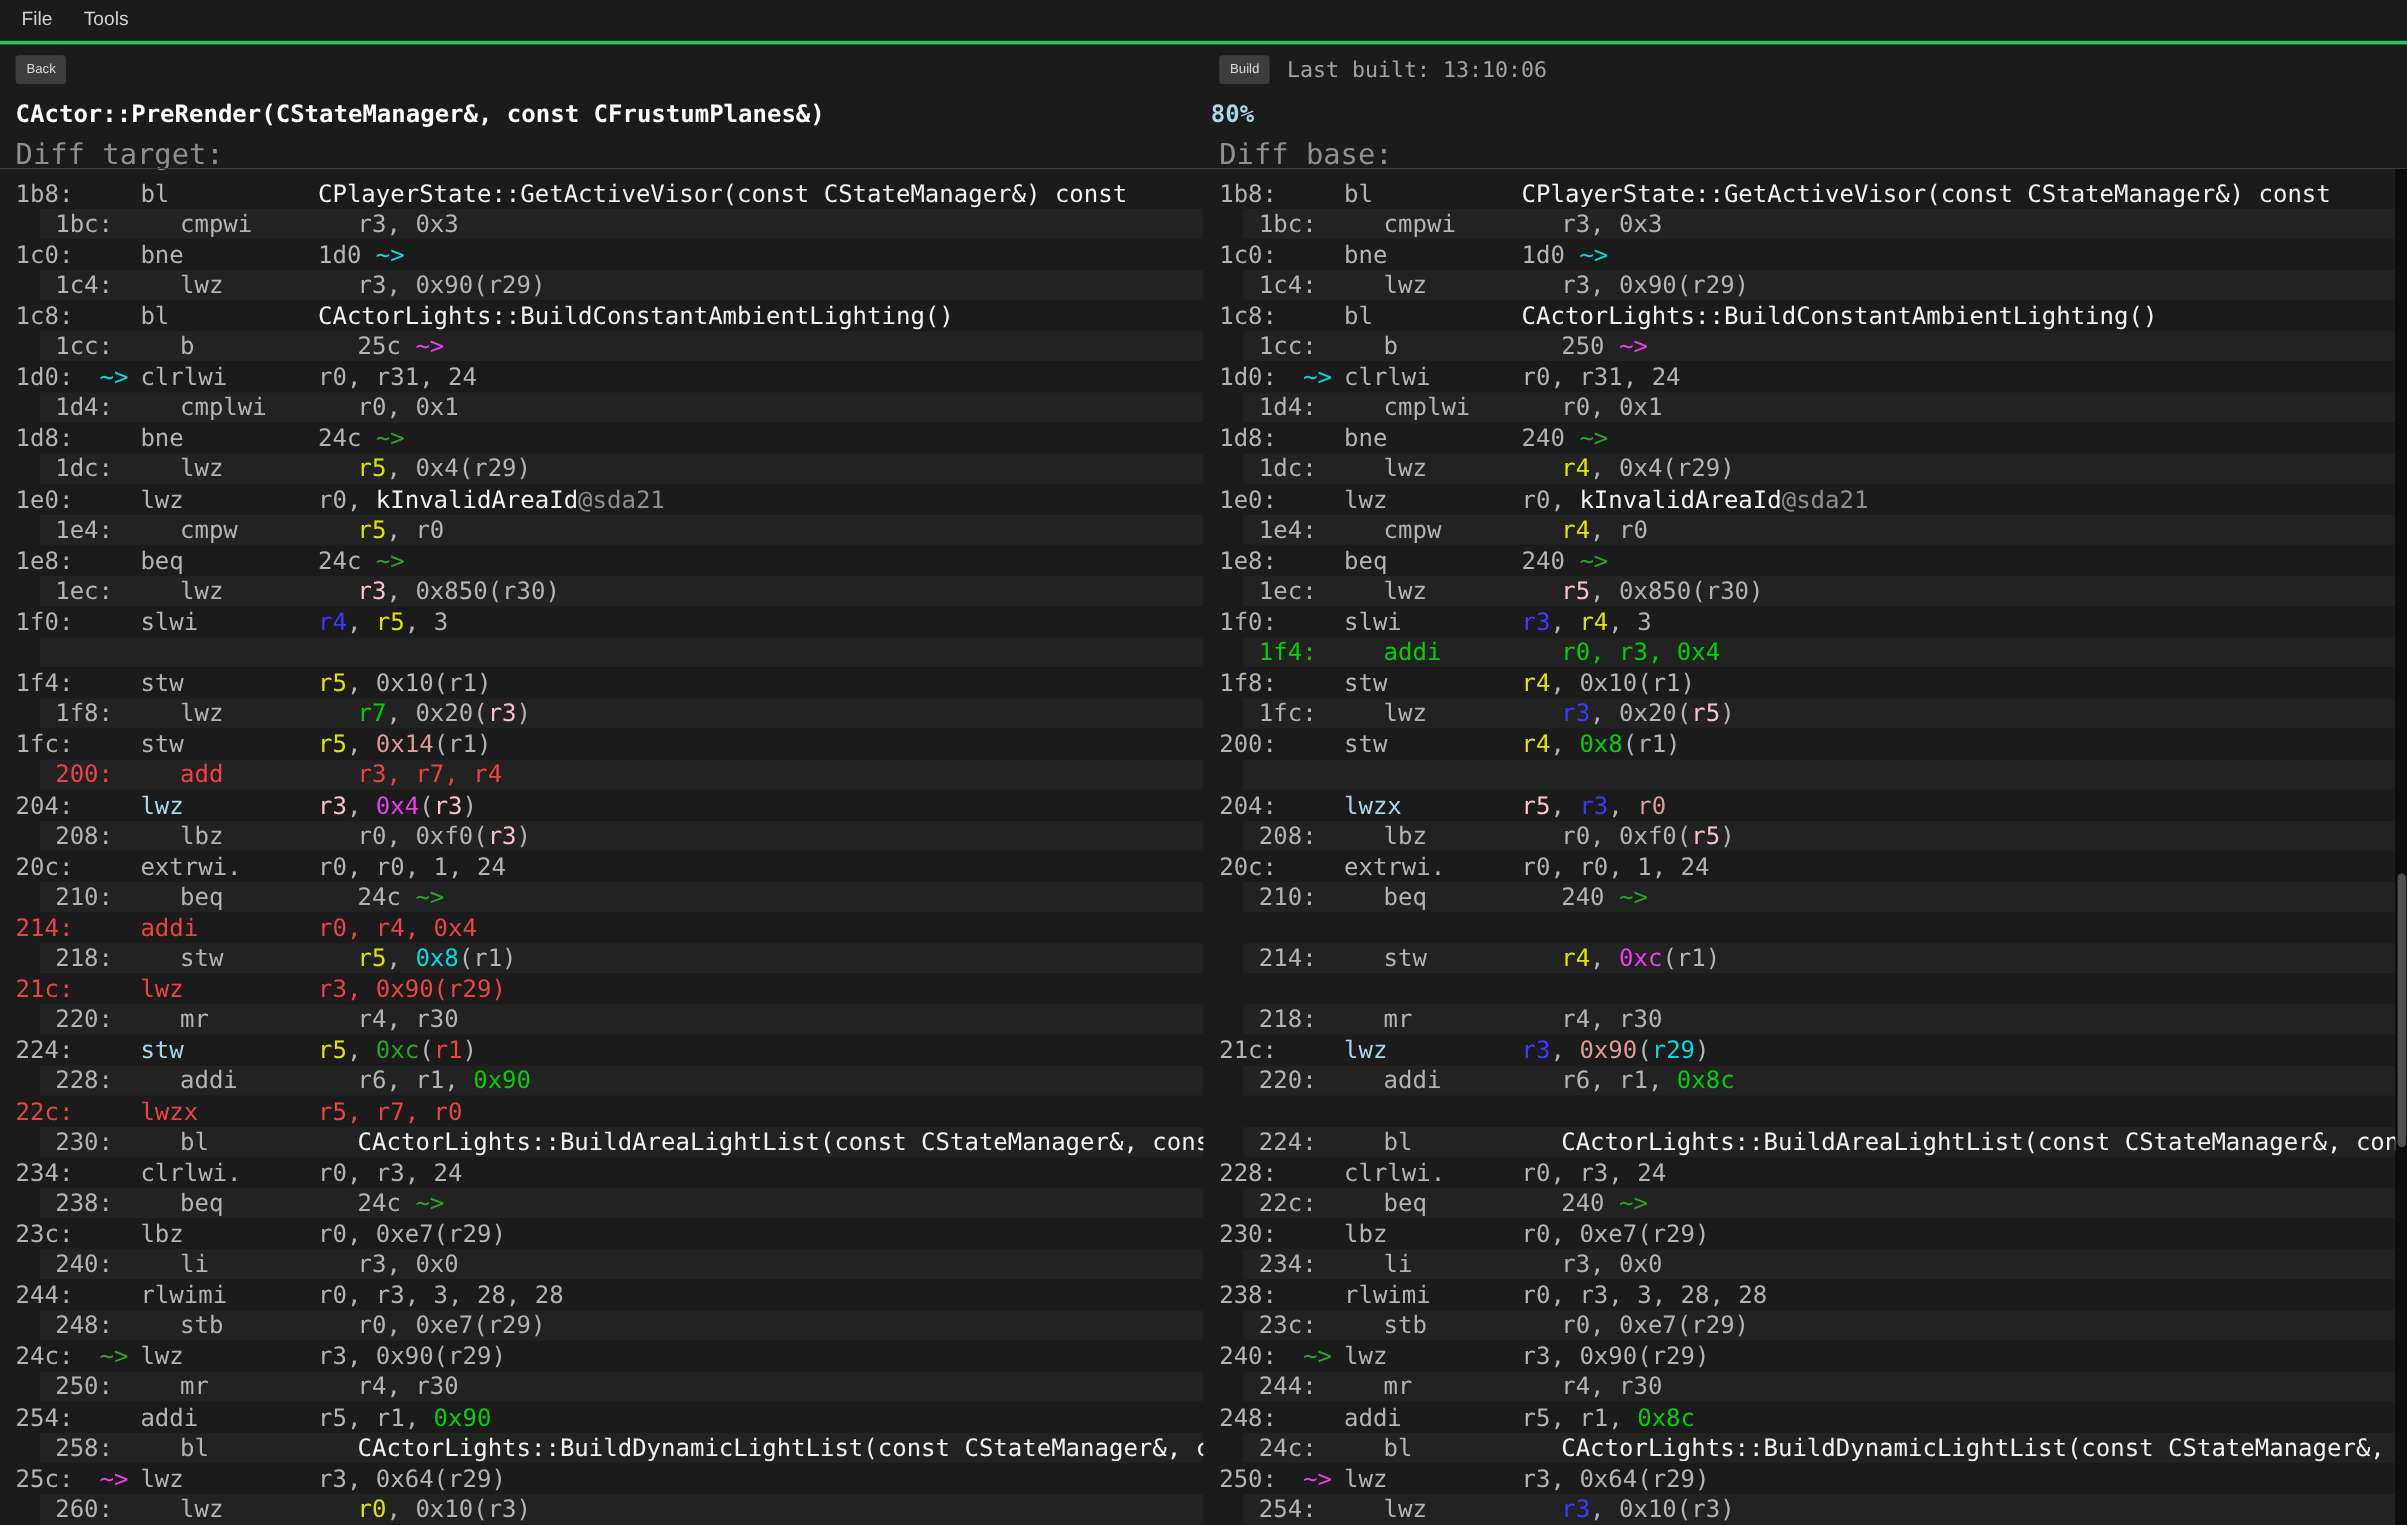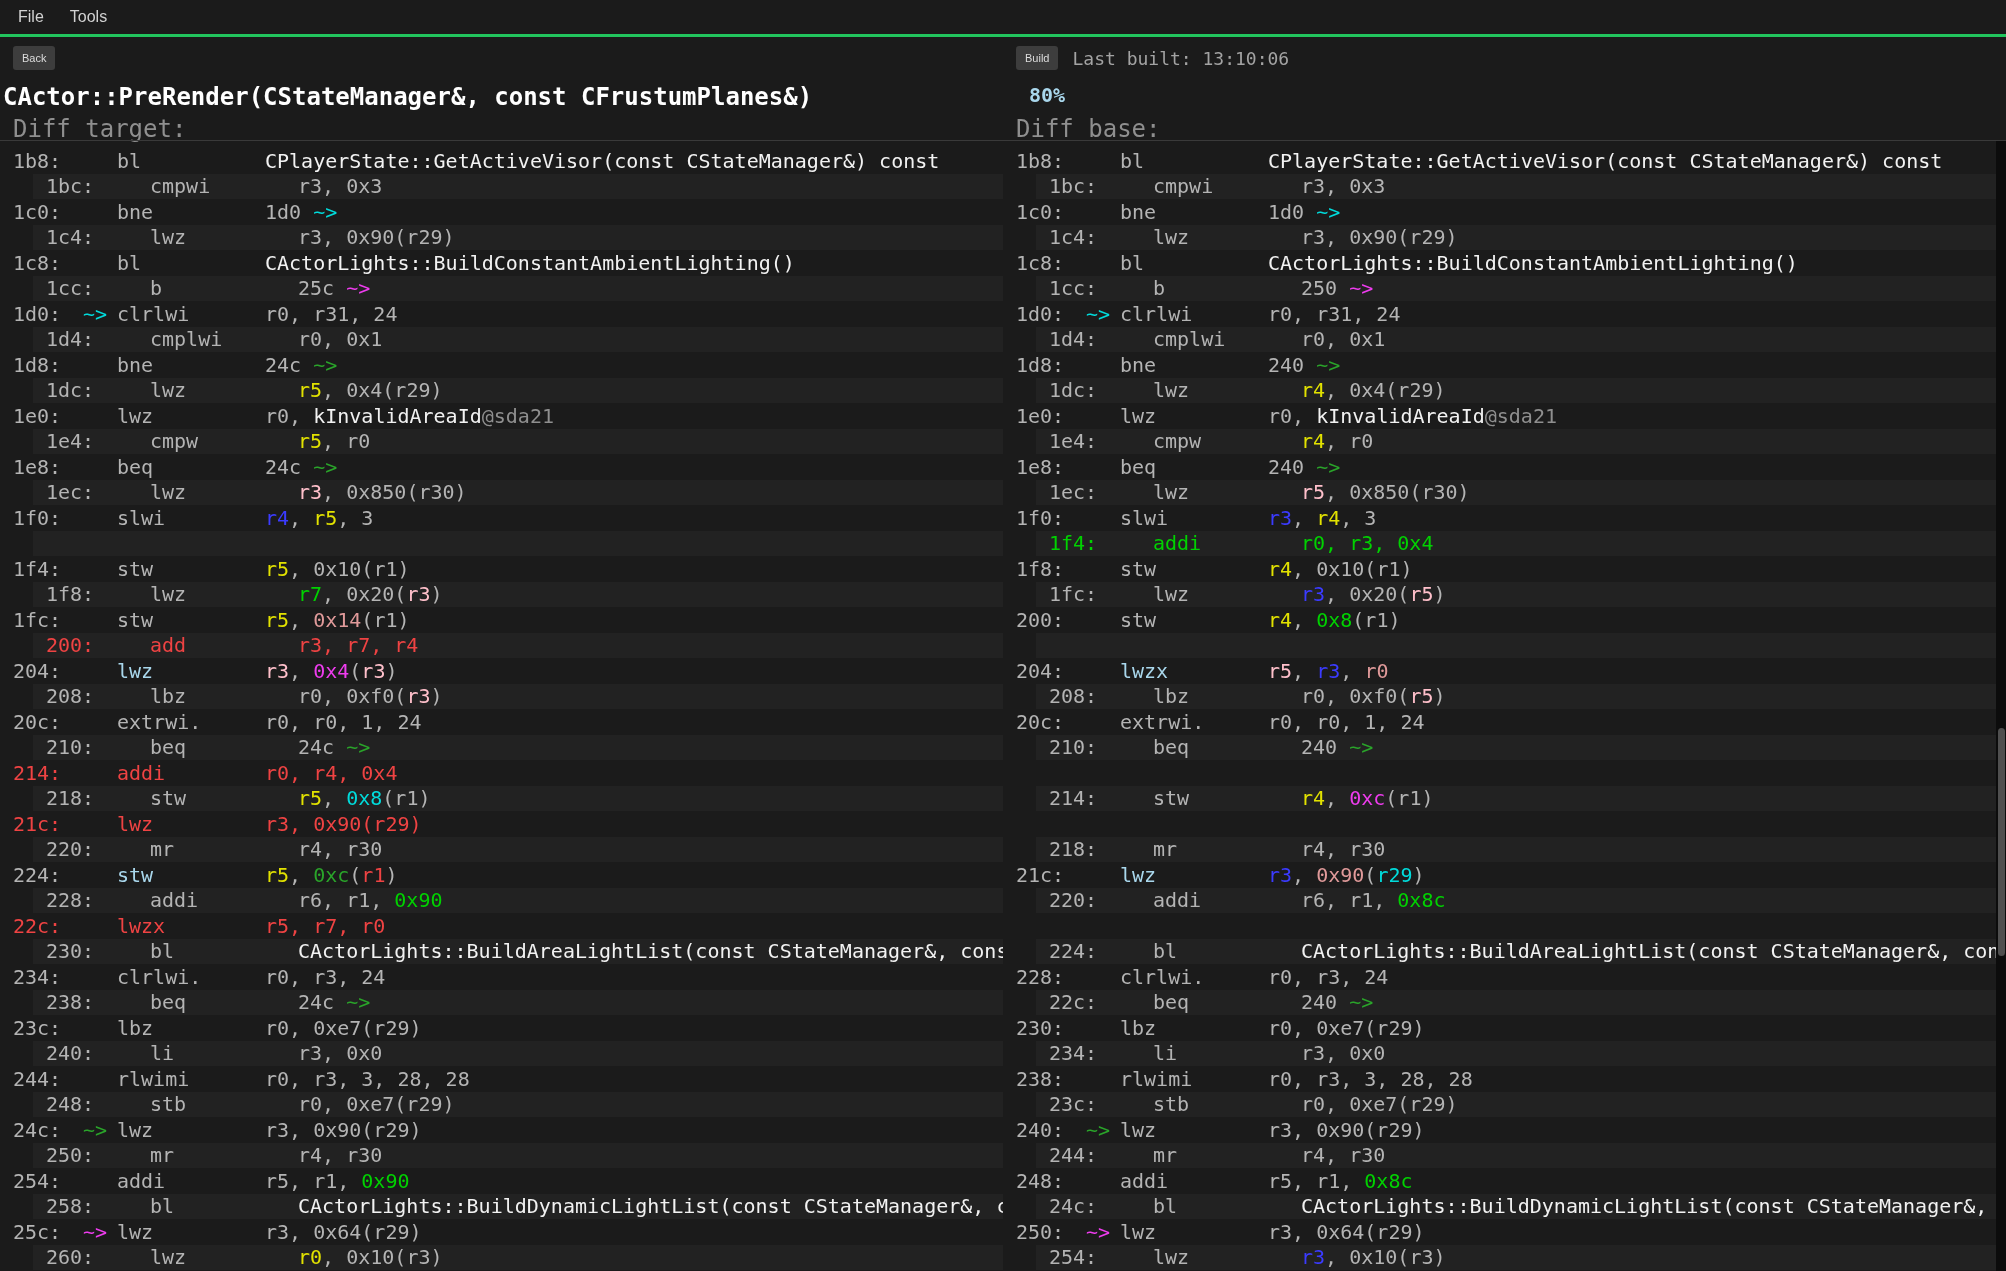--- a/index.html
+++ b/index.html
@@ -10,23 +10,23 @@
     gap:26px;padding-left:18px;box-sizing:border-box;border-bottom:3px solid #22c55e;background:#1b1b1b;}
   .menu-item{font-size:16px;color:#d2d2d2;cursor:default;}
 
   
   .hdr{position:absolute;top:37px;height:103px;width:1003px;}
   #hdr-left{left:0;} #hdr-right{left:1003px;}
   .btn{display:inline-flex;align-items:center;height:24px;padding:0 9px;background:#3d3d3d;
     border-radius:3px;color:#dcdcdc;font-size:11px;line-height:24px;}
   .hdr-row1{position:absolute;top:9px;left:13px;display:flex;align-items:center;gap:14px;}
   .last-built{font-family:"DejaVu Sans Mono", monospace;font-size:18px;color:#a3a3a3;}
-  .sym-title{position:absolute;top:46px;left:3px;font-family:"DejaVu Sans Mono", monospace;
-    font-size:24px;font-weight:700;color:#ffffff;white-space:pre;}
-  .match-pct{position:absolute;top:46px;left:26px;font-family:"DejaVu Sans Mono", monospace;
+  .sym-title{position:absolute;top:46px;left:13px;font-family:"DejaVu Sans Mono", monospace;
+    font-size:20px;font-weight:700;color:#ffffff;white-space:pre;}
+  .match-pct{position:absolute;top:46px;left:6px;font-family:"DejaVu Sans Mono", monospace;
     font-size:20px;font-weight:700;color:var(--lb);}
   .diff-label{position:absolute;top:78px;left:13px;font-family:"DejaVu Sans Mono", monospace;
     font-size:24px;color:#8f8f8f;}
   .hdr-sep{position:absolute;top:140px;left:0;width:2006px;height:1px;background:#3a3a3a;}
 
   
   .pane{position:absolute;top:141px;bottom:0;width:1003px;overflow:hidden;padding-top:7px;box-sizing:border-box;}
   #pane-left{left:0;} #pane-right{left:1003px;}
   .row{display:flex;height:25.5px;align-items:center;font-family:"DejaVu Sans Mono", monospace;
     font-size:20px;white-space:pre;color:#b4b4b4;}

